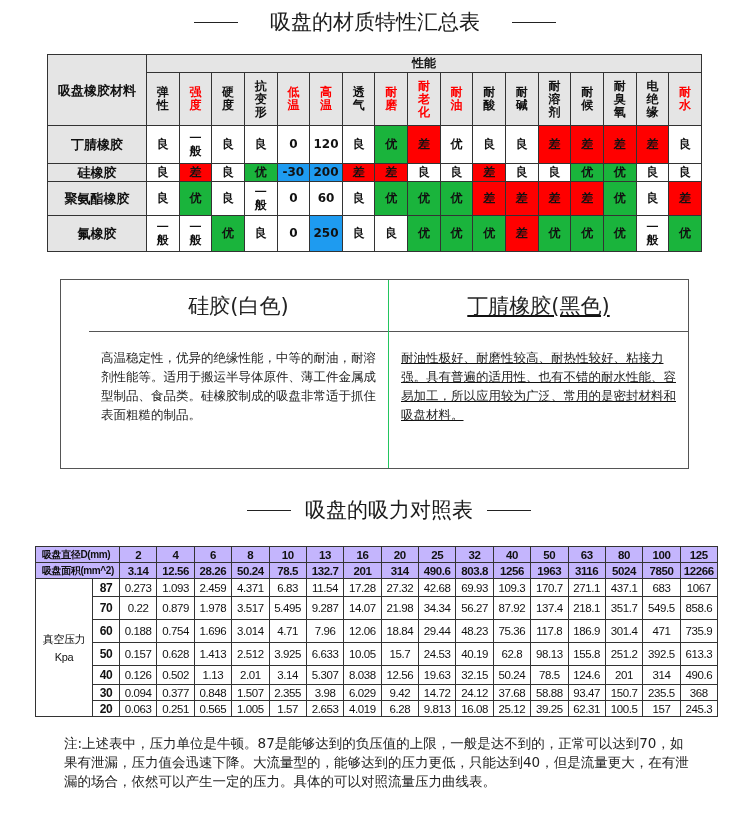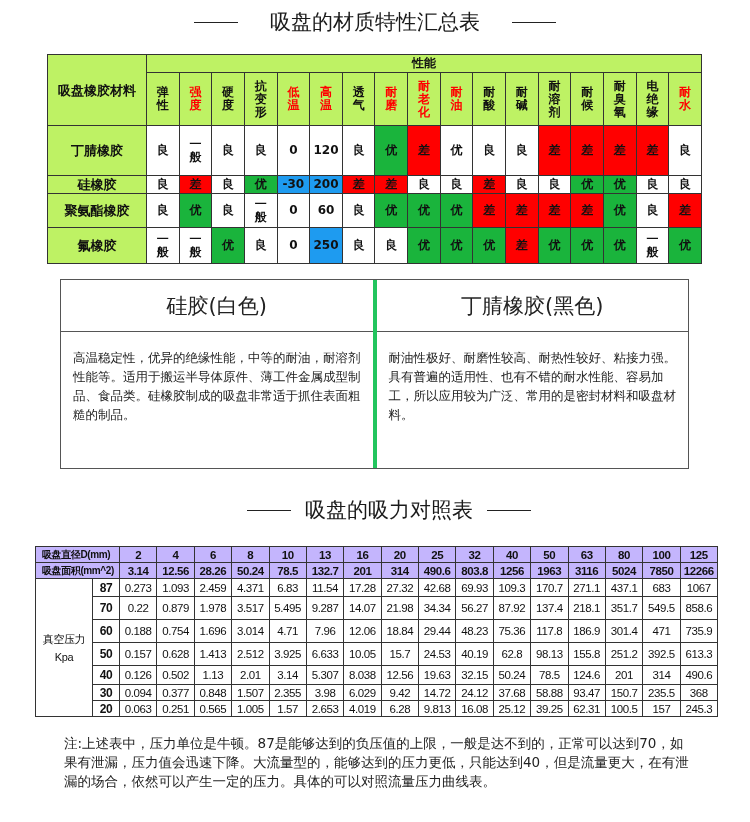--- a/index.html
+++ b/index.html
@@ -6,33 +6,33 @@
   body { width: 750px; height: 822px; background: #ffffff; font-family: "DejaVu Sans", sans-serif; color: #111; position: relative; overflow: hidden; }
 
   .section-title { position: absolute; left: 0; width: 750px; text-align: center; font-size: 21px; color: #1a1a1a; display: flex; justify-content: center; align-items: center; gap: 14px; }
   .section-title .rule { display: inline-block; width: 44px; height: 1px; background: #222; }
   #title1 { top: 6px; height: 32px; gap: 32px; }
   #title2 { top: 494px; height: 32px; padding-left: 28px; }
 
   
   #mat-table { position: absolute; left: 47px; top: 54px; width: 654px; border-collapse: collapse; table-layout: fixed; }
   #mat-table td { border: 1px solid #333; text-align: center; vertical-align: middle; font-size: 12px; font-weight: bold; padding: 0; line-height: 13px; }
-  #mat-table .yellow { background: #bef264; }
+  #mat-table .yellow { background: #e5e5e5; }
   #mat-table .hdr-red { color: #ff0000; }
   #mat-table .c-white { background: #ffffff; }
   #mat-table .c-green { background: #1ab43c; }
   #mat-table .c-red { background: #ff0000; }
   #mat-table .c-blue { background: #1e9bf0; }
   #mat-table .name { font-size: 13px; }
   .vtext { display: inline-block; width: 13px; word-break: break-all; line-height: 13px; }
 
   
-  #desc-box { position: absolute; left: 60px; top: 279px; width: 629px; height: 190px; border: 1px solid #555; display: flex; }
+  #desc-box { position: absolute; left: 60px; top: 279px; width: 629px; height: 190px; border: 1px solid #555; display: flex; padding-left: 28px; }
   .desc-col { flex: 1; display: flex; flex-direction: column; }
-  .desc-col + .desc-col { border-left: 4px solid #22c55e; }
+  .desc-col + .desc-col { border-left: 1px solid #22c55e; text-decoration: underline; }
   .desc-head { height: 52px; border-bottom: 1px solid #555; display: flex; align-items: center; justify-content: center; font-size: 21px; color: #222; }
   .desc-body { padding: 16px 10px 0 12px; font-size: 12.5px; line-height: 19px; color: #222; }
 
   
   #suc-table { position: absolute; left: 35px; top: 546px; width: 682px; border-collapse: collapse; table-layout: fixed; }
   #suc-table td { border: 1px solid #333; text-align: center; font-size: 11.5px; height: 16px; padding: 0; font-family: "Liberation Sans Narrow", "Liberation Sans", sans-serif; letter-spacing: -0.4px; }
   #suc-table .green { background: #c4b5fd; font-weight: bold; }
   #suc-table .hlabel { font-size: 10px; text-align: left; padding-left: 6px; }
   #suc-table .pval { font-weight: bold; font-size: 12px; }
   #suc-table .plabel { font-size: 11px; line-height: 18px; }
@@ -86,21 +86,21 @@
         <td class="yellow hdr-red"><span class="vtext">耐老化</span></td>
         <td class="yellow hdr-red"><span class="vtext">耐油</span></td>
         <td class="yellow"><span class="vtext">耐酸</span></td>
         <td class="yellow"><span class="vtext">耐碱</span></td>
         <td class="yellow"><span class="vtext">耐溶剂</span></td>
         <td class="yellow"><span class="vtext">耐候</span></td>
         <td class="yellow"><span class="vtext">耐臭氧</span></td>
         <td class="yellow"><span class="vtext">电绝缘</span></td>
         <td class="yellow hdr-red"><span class="vtext">耐水</span></td>
       </tr>
-      <tr style="height: 50px;">
+      <tr style="height: 38px;">
         <td class="yellow name">丁腈橡胶</td>
         <td class="c-white"><span>良</span></td>
         <td class="c-white"><span class="vtext">一般</span></td>
         <td class="c-white"><span>良</span></td>
         <td class="c-white"><span>良</span></td>
         <td class="c-white"><span>0</span></td>
         <td class="c-white"><span>120</span></td>
         <td class="c-white"><span>良</span></td>
         <td class="c-green"><span>优</span></td>
         <td class="c-red"><span>差</span></td>

